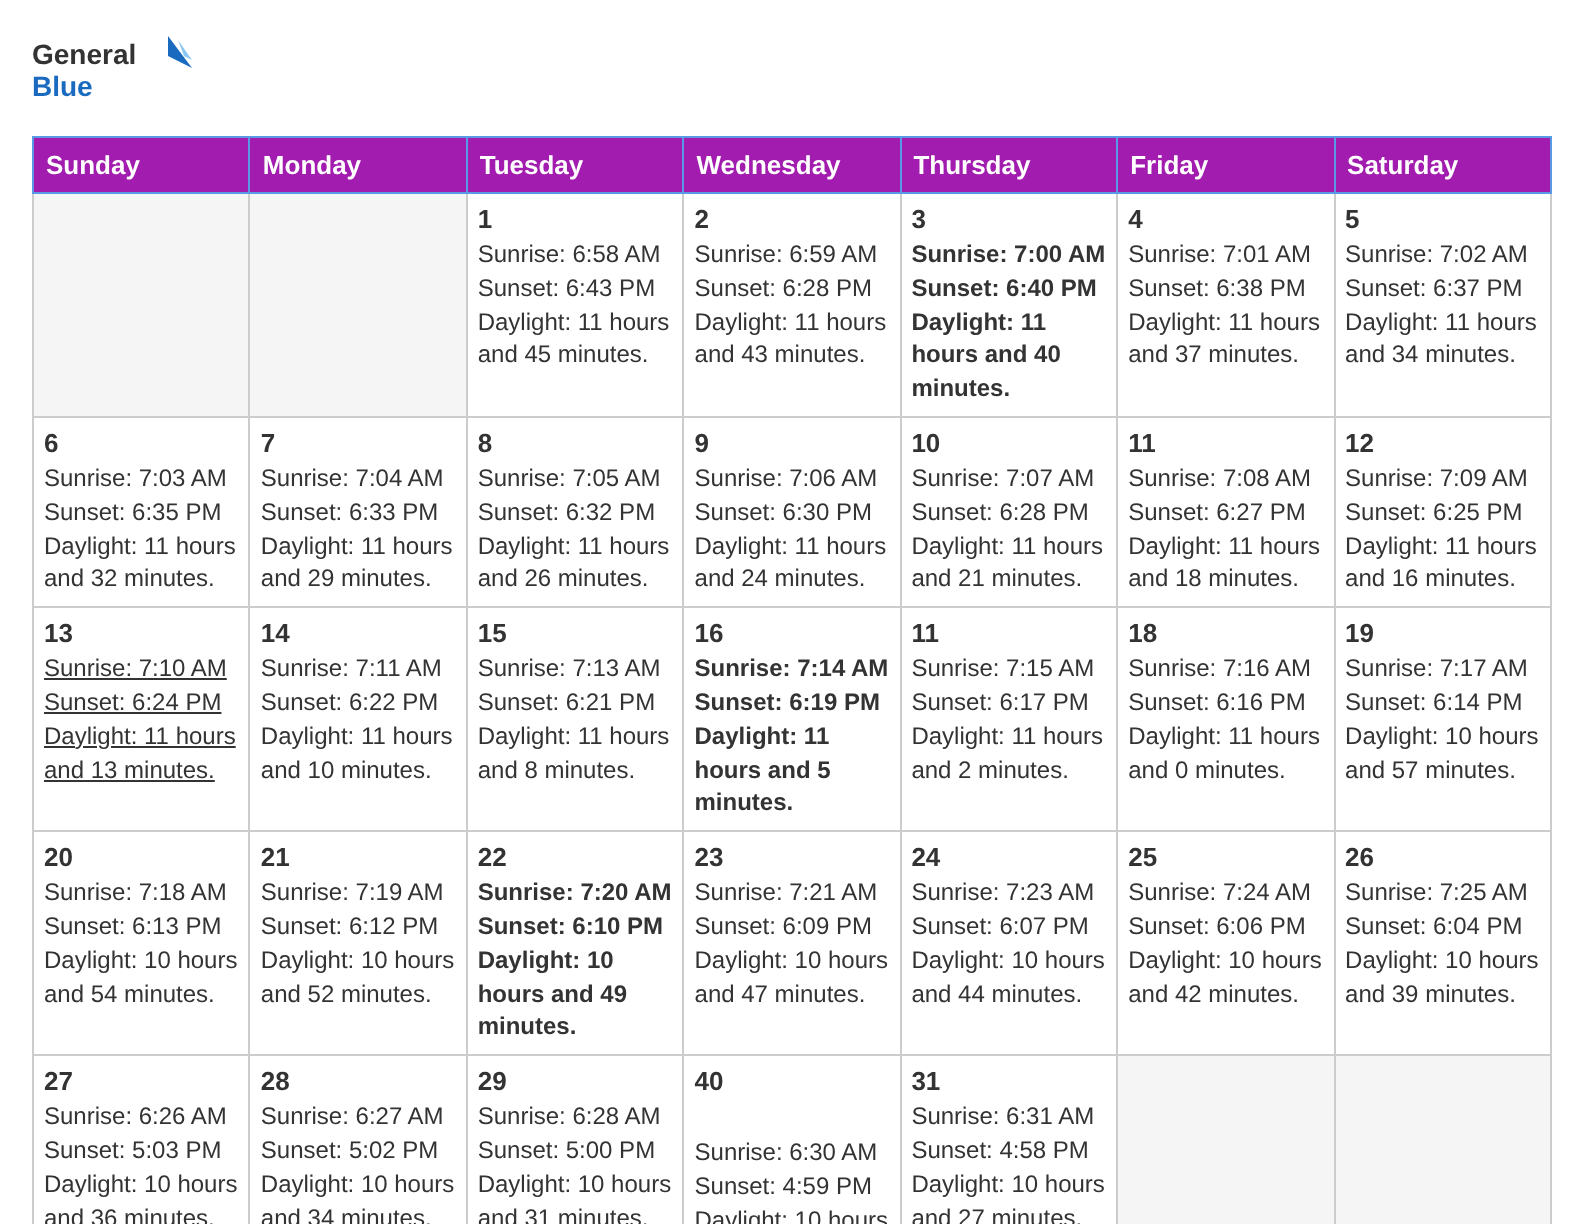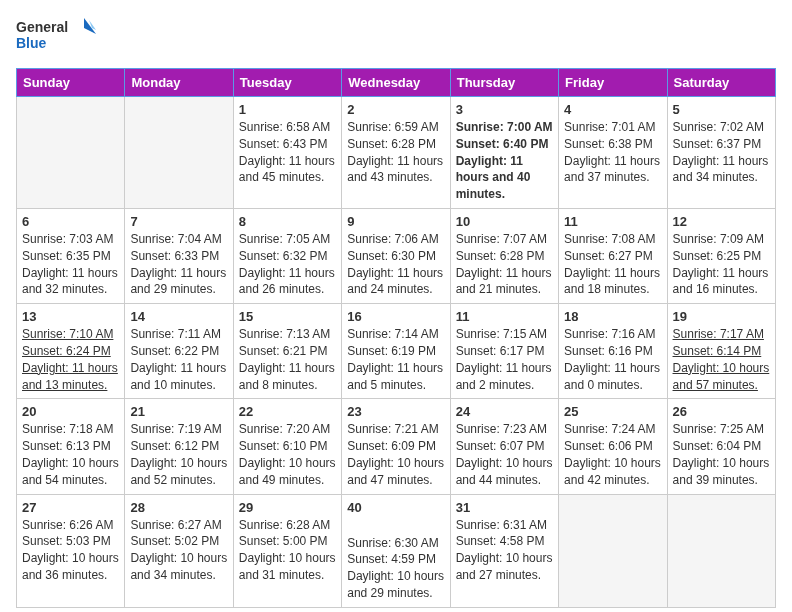--- a/index.html
+++ b/index.html
@@ -201,59 +201,59 @@
 Daylight: 11 hours and 10 minutes.</div>
         </td>
         <td>
           <span class="day-num">15</span>
           <div class="day-detail" style="white-space: pre-line;">Sunrise: 7:13 AM
 Sunset: 6:21 PM
 Daylight: 11 hours and 8 minutes.</div>
         </td>
         <td>
           <span class="day-num">16</span>
-          <div class="day-detail" style="white-space: pre-line;">Sunrise: 7:14 AM
+          <div class="day-detail" style="white-space: pre-line; font-weight: bold;">Sunrise: 7:14 AM
 Sunset: 6:19 PM
 Daylight: 11 hours and 5 minutes.</div>
         </td>
         <td>
           <span class="day-num">11</span>
           <div class="day-detail" style="white-space: pre-line;">Sunrise: 7:15 AM
 Sunset: 6:17 PM
 Daylight: 11 hours and 2 minutes.</div>
         </td>
         <td>
           <span class="day-num">18</span>
           <div class="day-detail" style="white-space: pre-line;">Sunrise: 7:16 AM
 Sunset: 6:16 PM
 Daylight: 11 hours and 0 minutes.</div>
         </td>
         <td>
           <span class="day-num">19</span>
-          <div class="day-detail" style="white-space: pre-line; text-decoration: underline;">Sunrise: 7:17 AM
+          <div class="day-detail" style="white-space: pre-line;">Sunrise: 7:17 AM
 Sunset: 6:14 PM
 Daylight: 10 hours and 57 minutes.</div>
         </td>
       </tr>
       <tr class="row-alt">
         <td>
           <span class="day-num">20</span>
           <div class="day-detail" style="white-space: pre-line;">Sunrise: 7:18 AM
 Sunset: 6:13 PM
 Daylight: 10 hours and 54 minutes.</div>
         </td>
         <td>
           <span class="day-num">21</span>
           <div class="day-detail" style="white-space: pre-line;">Sunrise: 7:19 AM
 Sunset: 6:12 PM
 Daylight: 10 hours and 52 minutes.</div>
         </td>
         <td>
           <span class="day-num">22</span>
-          <div class="day-detail" style="white-space: pre-line;">Sunrise: 7:20 AM
+          <div class="day-detail" style="white-space: pre-line; font-weight: bold;">Sunrise: 7:20 AM
 Sunset: 6:10 PM
 Daylight: 10 hours and 49 minutes.</div>
         </td>
         <td>
           <span class="day-num">23</span>
           <div class="day-detail" style="white-space: pre-line;">Sunrise: 7:21 AM
 Sunset: 6:09 PM
 Daylight: 10 hours and 47 minutes.</div>
         </td>
         <td>

